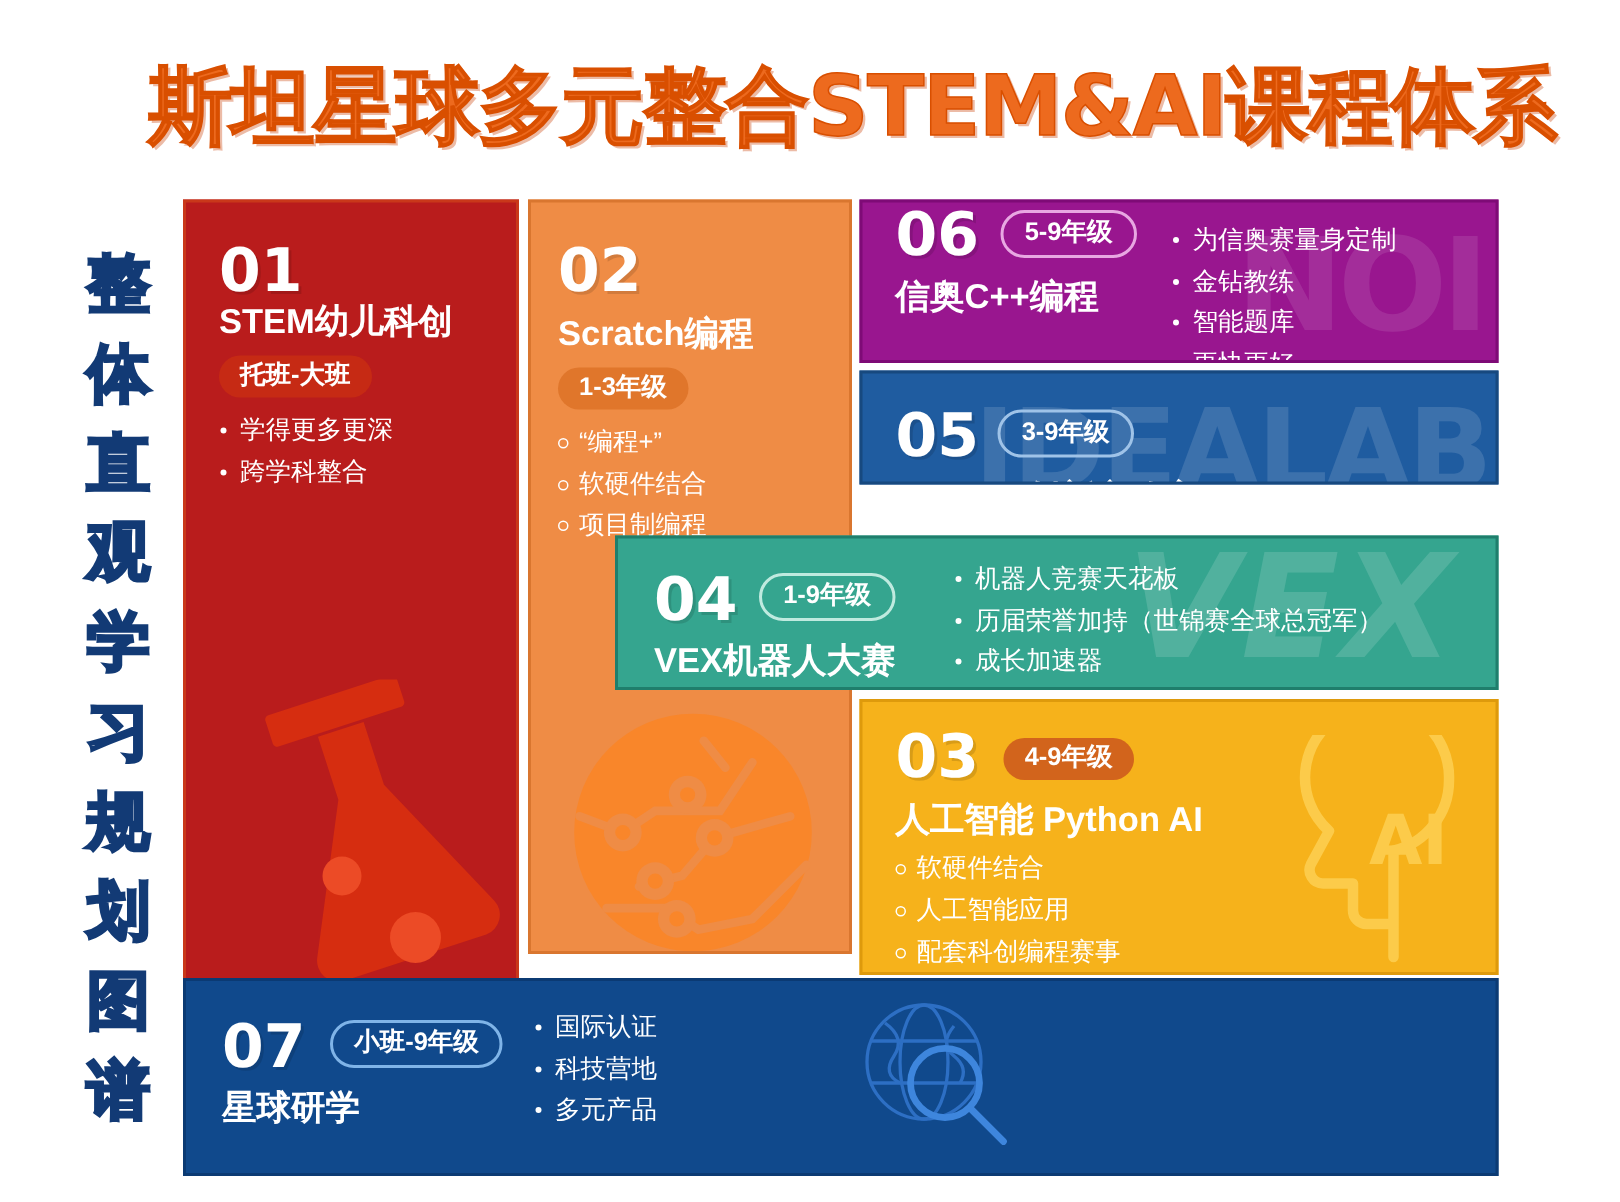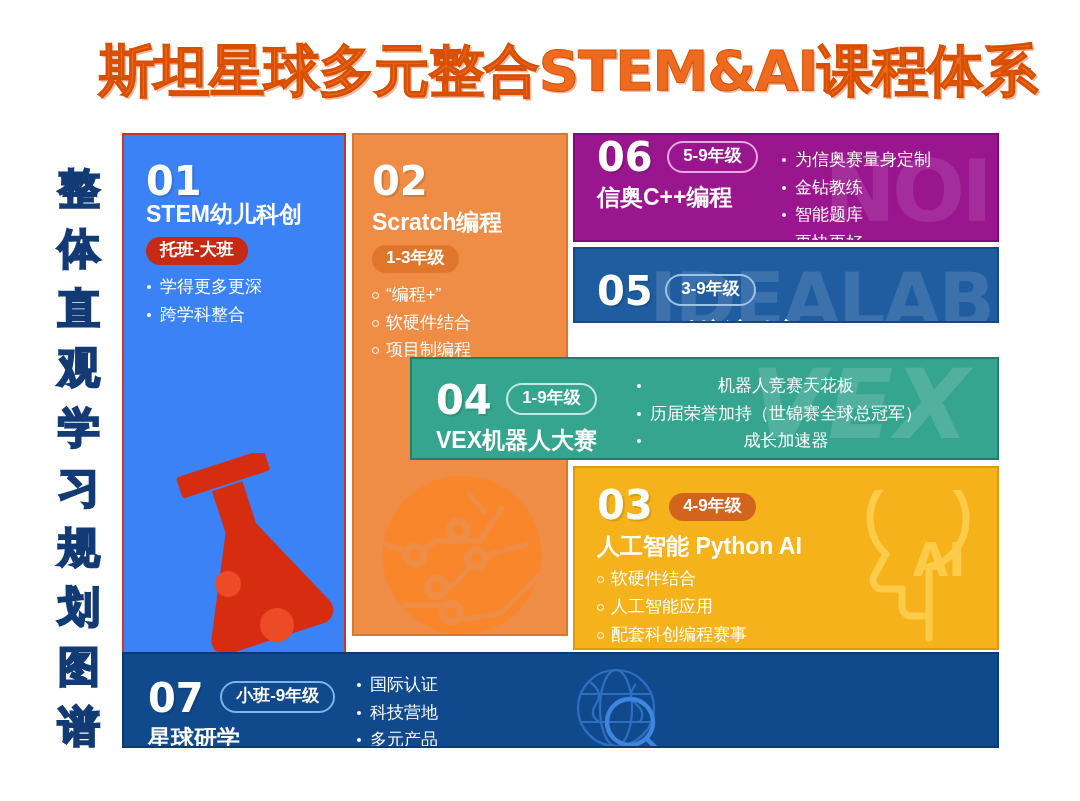--- a/index.html
+++ b/index.html
@@ -68,21 +68,21 @@
   ul.bul li:before{
     content:"";position:absolute;left:1px;top:12px;
     width:4px;height:4px;border-radius:50%;background:#fff;
   }
   ul.bul.hollow li:before{
     width:5px;height:5px;background:transparent;
     border:1.6px solid #fff;top:11px;left:0;
   }
 
   
-  #card01{left:122px;top:133px;width:224px;height:607px;background:#3b82f6;border:2px solid #C9381A;}
+  #card01{left:122px;top:133px;width:224px;height:607px;background:#b91c1c;border:2px solid #C9381A;}
   #card01 .pad{position:absolute;left:22px;top:26px;}
   #card01 .badge{background:#C62A14;margin:10px 0 8px;}
 
   
   #card02{left:352px;top:133px;width:216px;height:503px;background:#EF8C45;border:2px solid #D9762F;}
   #card02 .pad{position:absolute;left:18px;top:26px;}
   #card02 .badge{background:#E0762B;margin:10px 0 8px;}
 
   
   #card06{left:573px;top:133px;width:426px;height:109px;background:#99168F;border:2px solid #7E0B76;}
@@ -91,31 +91,31 @@
   #card06 .badge.outline{border-color:#E8A7E2;vertical-align:10px;margin-left:10px;}
 
   
   #card05{left:573px;top:247px;width:426px;height:76px;background:#1F5CA0;border:2px solid #17497F;}
   #card05 .left{position:absolute;left:22px;top:22px;}
   #card05 .badge.outline{border-color:#9FC3E8;vertical-align:11px;margin-left:8px;}
 
   
   #card04{left:410px;top:357px;width:589px;height:103px;background:#35A58F;border:2px solid #1F7E6C;}
   #card04 .left{position:absolute;left:24px;top:21px;}
-  #card04 .right{position:absolute;left:224px;top:13px;text-align:center;}
+  #card04 .right{position:absolute;left:224px;top:13px;}
   #card04 .badge.outline{border-color:#BFEADF;vertical-align:11px;margin-left:10px;}
 
   
   #card03{left:573px;top:466px;width:426px;height:184px;background:#F6B21B;border:2px solid #DE9A0C;}
   #card03 .left{position:absolute;left:22px;top:17px;}
   #card03 .badge{background:#D2641C;vertical-align:8px;margin-left:12px;}
   #card03 ul.bul{margin-top:6px;}
 
   
-  #card07{left:122px;top:652px;width:877px;height:96px;background:#10498C;border:2px solid #0B3A73;}
+  #card07{left:122px;top:652px;width:877px;height:132px;background:#10498C;border:2px solid #0B3A73;}
   #card07 .left{position:absolute;left:24px;top:24px;}
   #card07 .right{position:absolute;left:232px;top:17px;}
   #card07 .badge.outline{border-color:#7FB4E8;vertical-align:11px;margin-left:12px;}
 
   
   .wm{
     position:absolute;font-weight:900;
     font-family:"DejaVu Sans","Liberation Sans",sans-serif;
     pointer-events:none;user-select:none;
   }

